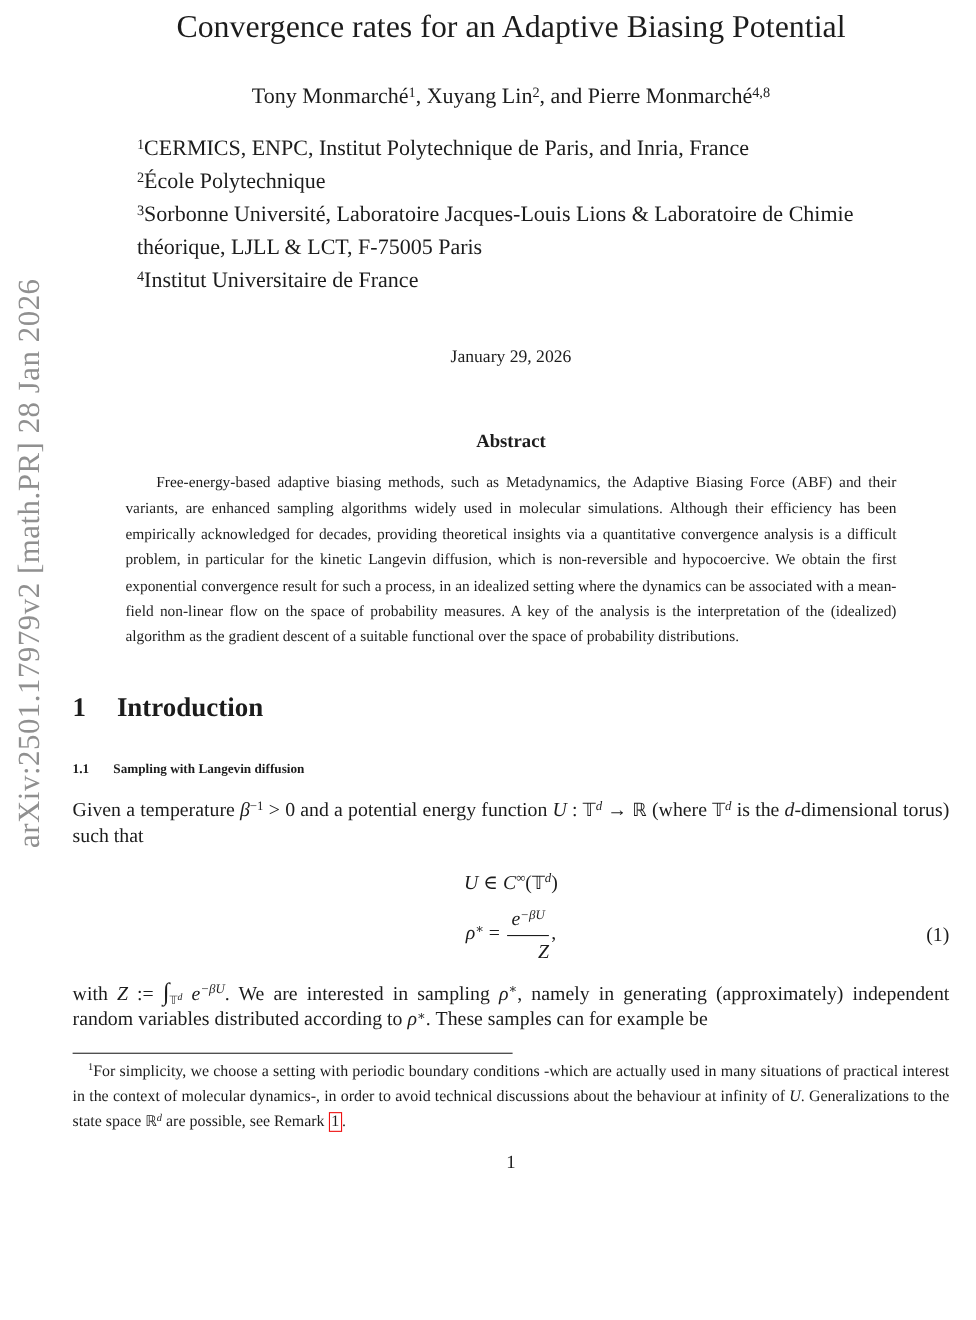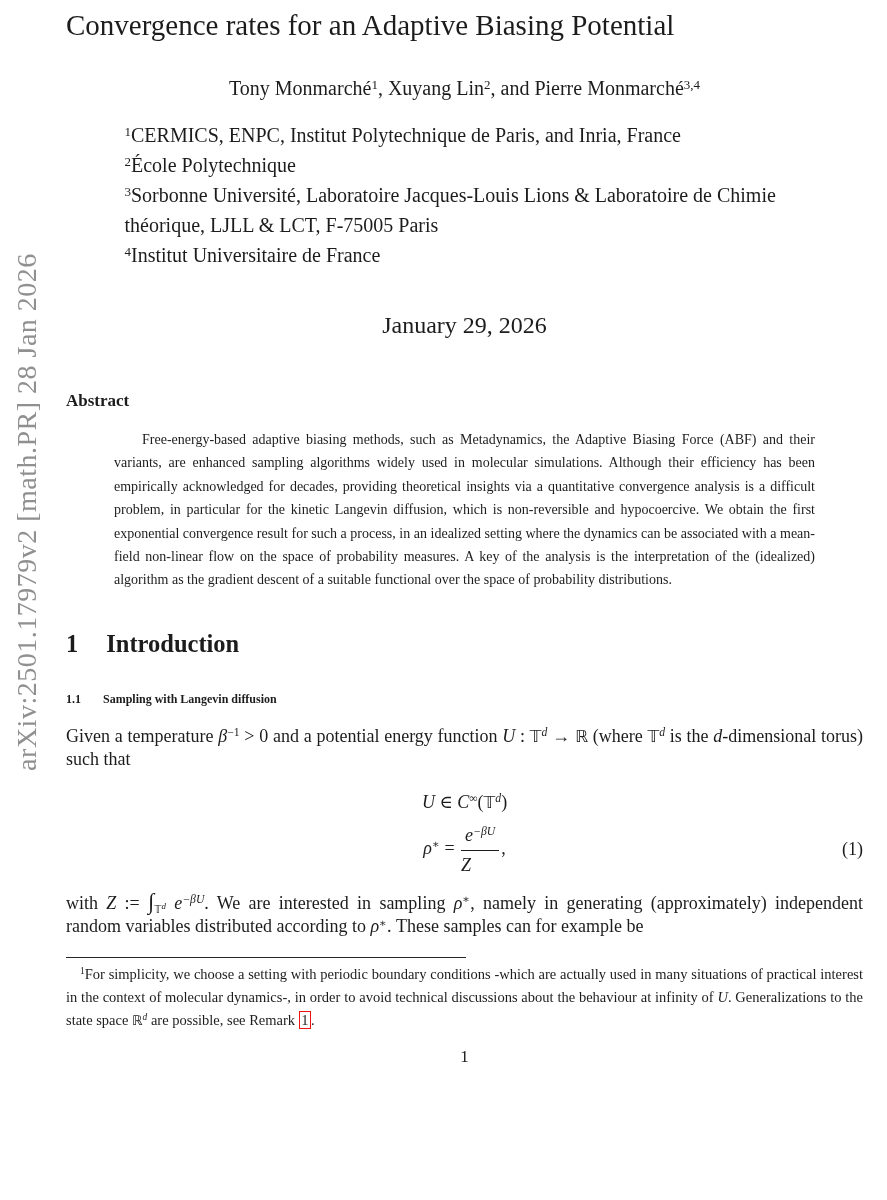--- a/index.html
+++ b/index.html
@@ -19,41 +19,41 @@
   .arxiv-banner{
     position:absolute;
     top:512px;left:27px;
     transform:translate(-50%,-50%) rotate(-90deg);
     white-space:nowrap;
     font-size:28px;
     letter-spacing:0.5px;
     color:var(--banner-gray);
   }
   .content{padding:2px 24px 0 66px;}
-  .title{font-size:29px;line-height:42px;margin-top:2px;font-weight:normal;}
+  .title{text-align:center;font-size:29px;line-height:42px;margin-top:2px;font-weight:normal;}
   .title span{display:block;}
   .authors{text-align:center;font-size:20px;line-height:24px;margin-top:30px;}
   .affils{text-align:left;font-size:20px;line-height:30px;margin-top:20px;}
   .affil{max-width:680px;margin:0 auto;}
-  .date{text-align:center;font-size:24px;line-height:24px;margin-top:43px;}
-  .abs-heading{font-weight:bold;font-size:17px;line-height:23px;margin-top:52px;}
+  .date{text-align:center;font-size:16px;line-height:24px;margin-top:43px;}
+  .abs-heading{text-align:center;font-weight:bold;font-size:17px;line-height:23px;margin-top:52px;}
   .abs-text{margin:16px 48px 0 48px;font-size:14px;line-height:23.4px;text-align:justify;text-indent:28px;}
   .sec-heading{font-size:24.5px;font-weight:bold;line-height:32px;margin-top:36px;}
   .sec-num{margin-right:28px;}
   .subsec-heading{font-size:12px;font-weight:bold;line-height:26px;margin-top:26px;}
   .subsec-num{margin-right:22px;}
   .body-par{font-size:18px;line-height:23.5px;text-align:justify;margin-top:13px;}
   .it{font-style:italic;}
   .bb{font-family:"DejaVu Sans",sans-serif;font-style:normal;font-size:0.92em;}
   .sup{font-size:0.65em;position:relative;top:-0.5em;line-height:0;}
   .sub{font-size:0.62em;position:relative;top:0.4em;line-height:0;}
   .sub .sup{font-size:0.8em;top:-0.45em;}
   .display-eq{position:relative;text-align:center;font-size:18px;line-height:24px;margin-top:7px;}
   .eq-number{position:absolute;right:0;top:50%;transform:translateY(-50%);font-style:normal;}
-  .frac{display:inline-block;vertical-align:middle;text-align:left;margin:0 2px;}
+  .frac{display:inline-block;vertical-align:middle;text-align:right;margin:0 2px;}
   .frac .num{display:block;padding:1px 4px 3px;border-bottom:1.4px solid var(--text-color);}
   .frac .den{display:block;padding-top:2px;}
   .intgl{font-size:1.25em;}
   .ref-box{border:1.5px solid var(--link-red);padding:0 1.5px;cursor:pointer;}
   .footnote-rule{width:400px;border:none;border-top:1.7px solid #262626;margin:13px 0 0 0;}
   .footnote{font-size:14.5px;line-height:23px;text-align:justify;margin-top:5px;text-indent:14px;}
   .page-num{text-align:center;font-size:17px;margin-top:15px;}
 </style>
 </head>
 <body>
@@ -62,21 +62,21 @@
 
   <div class="arxiv-banner">arXiv:2501.17979v2  [math.PR]  28 Jan 2026</div>
 
   <div class="content">
 
     <h1 class="title">
       <span>Convergence rates for an Adaptive Biasing Potential</span>
     </h1>
 
     <div class="authors">
-      <span>Tony Monmarché</span><span class="sup">1</span><span>, </span><span>Xuyang Lin</span><span class="sup">2</span><span>, and </span><span>Pierre Monmarché</span><span class="sup">3,4</span>
+      <span>Tony Monmarché</span><span class="sup">1</span><span>, </span><span>Xuyang Lin</span><span class="sup">2</span><span>, and </span><span>Pierre Monmarché</span><span class="sup">4,8</span>
     </div>
 
     <div class="affils">
       <div class="affil"><span class="sup">1</span><span>CERMICS, ENPC, Institut Polytechnique de Paris, and Inria, France</span></div>
       <div class="affil"><span class="sup">2</span><span>École Polytechnique</span></div>
       <div class="affil"><span class="sup">3</span><span>Sorbonne Université, Laboratoire Jacques-Louis Lions &amp; Laboratoire de Chimie théorique, LJLL &amp; LCT, F-75005 Paris</span></div>
       <div class="affil"><span class="sup">4</span><span>Institut Universitaire de France</span></div>
     </div>
 
     <div class="date">January 29, 2026</div>

